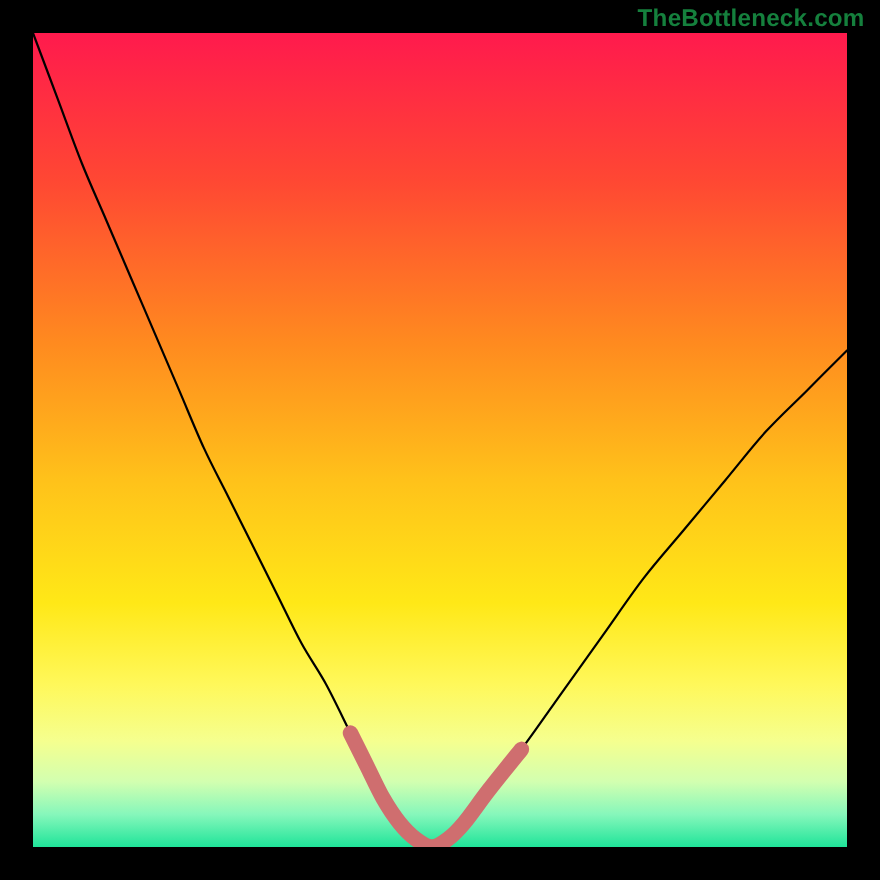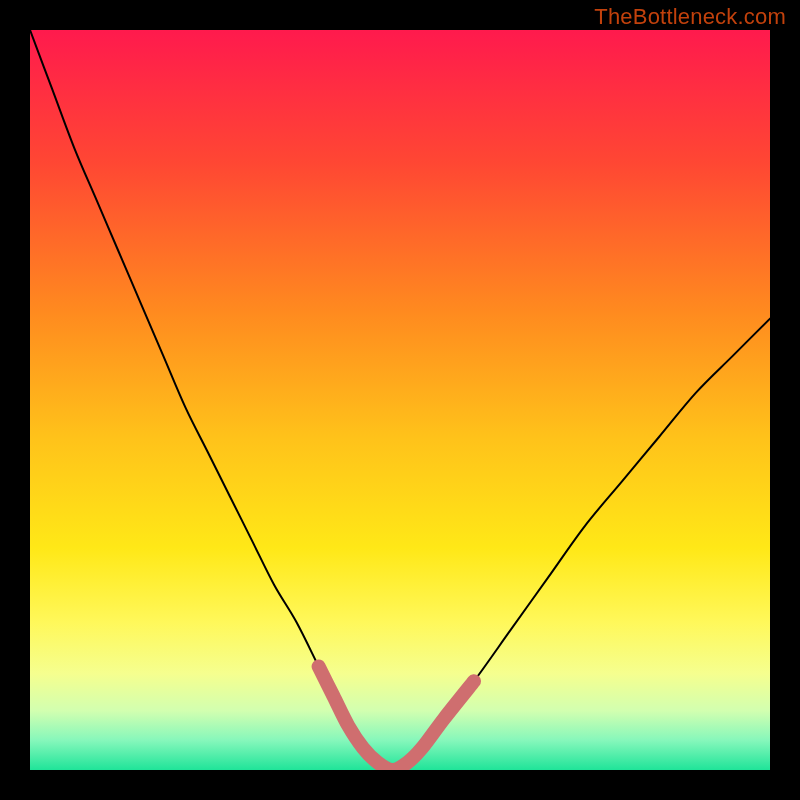--- a/index.html
+++ b/index.html
@@ -15,22 +15,22 @@
     width: 800px;
     height: 800px;
     background: #000;
   }
   .watermark {
     position: absolute;
     top: 4px;
     right: 14px;
     font-family: Arial, Helvetica, sans-serif;
     font-size: 22px;
-    font-weight: 400;
-    color: #c2410c;
+    font-weight: 700;
+    color: #15803d;
     letter-spacing: 0.2px;
     z-index: 20;
     user-select: none;
   }
   svg {
     position: absolute;
     top: 0;
     left: 0;
   }
 </style>

